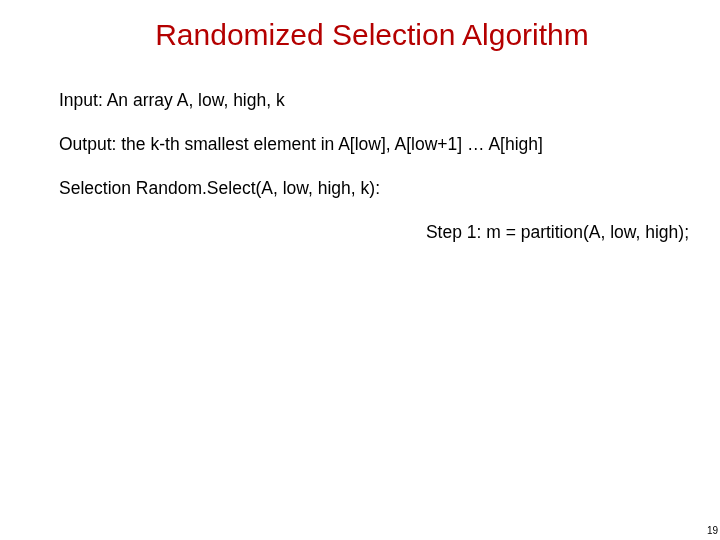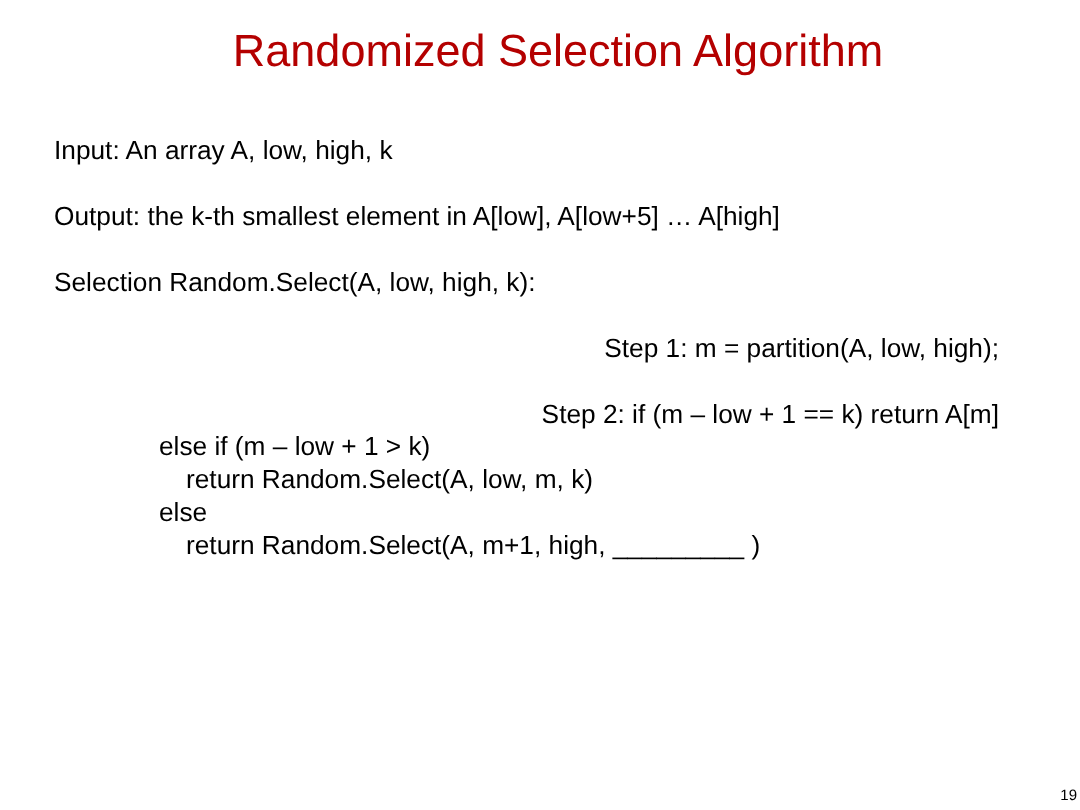--- a/index.html
+++ b/index.html
@@ -25,21 +25,21 @@
     width: 720px;
     text-align: center;
     font-size: 30px;
     font-weight: 400;
     color: #b40000;
     padding-left: 12px;
   }
   .body {
     position: absolute;
     top: 90px;
-    left: 36px;
+    left: 59px;
     width: 630px;
     font-size: 17.5px;
     line-height: 1.25;
     color: #000;
   }
   .para { margin-bottom: 22px; }
   .indent1 { padding-left: 12px; text-align: right; }
   .indent2 { padding-left: 70px; }
   .indent3 { padding-left: 88px; }
   .pagenum {
@@ -55,33 +55,26 @@
 <body>
 
 <div class="slide">
 
   <div class="title">Randomized Selection Algorithm</div>
 
   <div class="body">
 
     <div class="para">Input: An array A, low, high, k</div>
 
-    <div class="para">Output: the k-th smallest element in A[low], A[low+5] … A[high]</div>
+    <div class="para">Output: the k-th smallest element in A[low], A[low+1] … A[high]</div>
 
 
     <div class="para">Selection Random.Select(A, low, high, k):</div>
 
     <div class="para indent1">Step 1: m = partition(A, low, high);</div>
 
-    <div class="para">
-      <div class="indent1">Step 2: if (m – low + 1 == k) return A[m]</div>
-      <div class="indent2">else if (m – low + 1 &gt; k)</div>
-      <div class="indent3">return Random.Select(A, low, m, k)</div>
-      <div class="indent2">else</div>
-      <div class="indent3">return Random.Select(A, m+1, high, _________ )</div>
-    </div>
 
 
   </div>
 
   <div class="pagenum">19</div>
 
 </div>
 
 </body></html>

